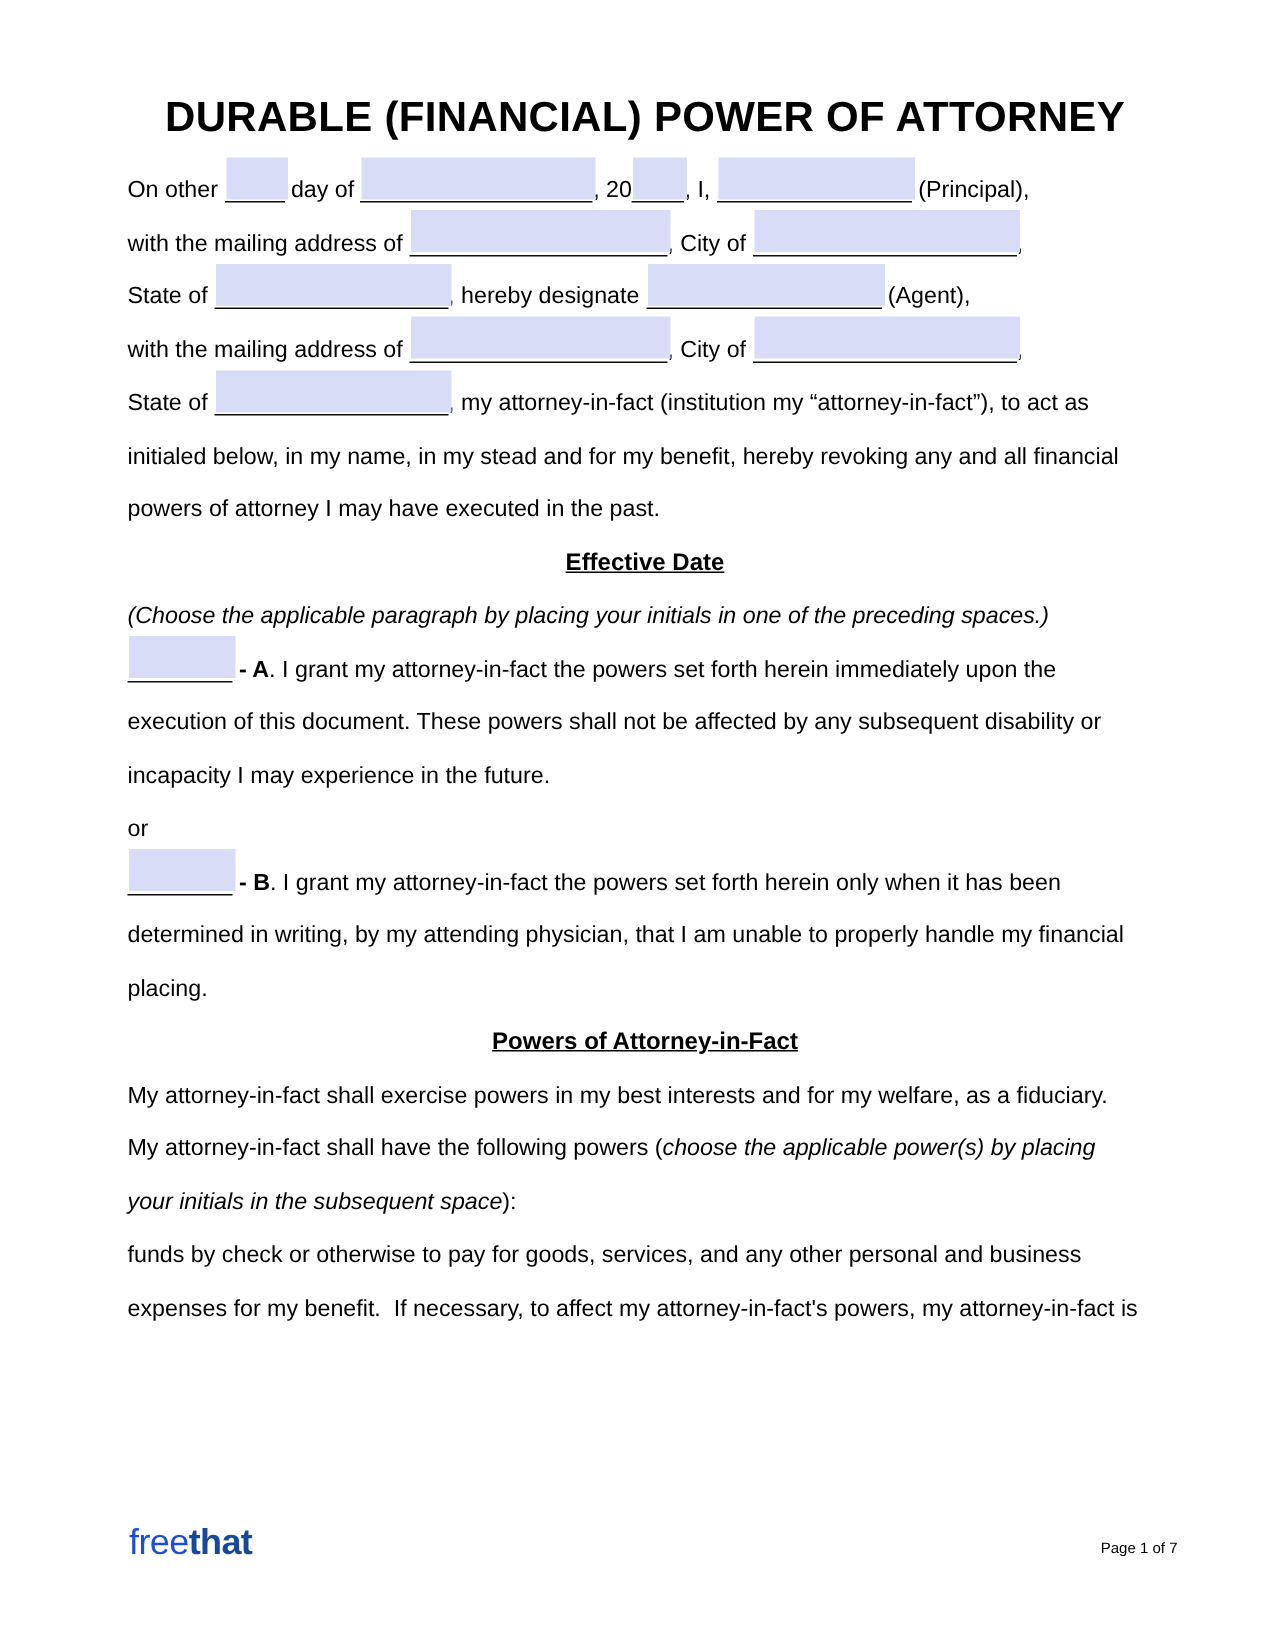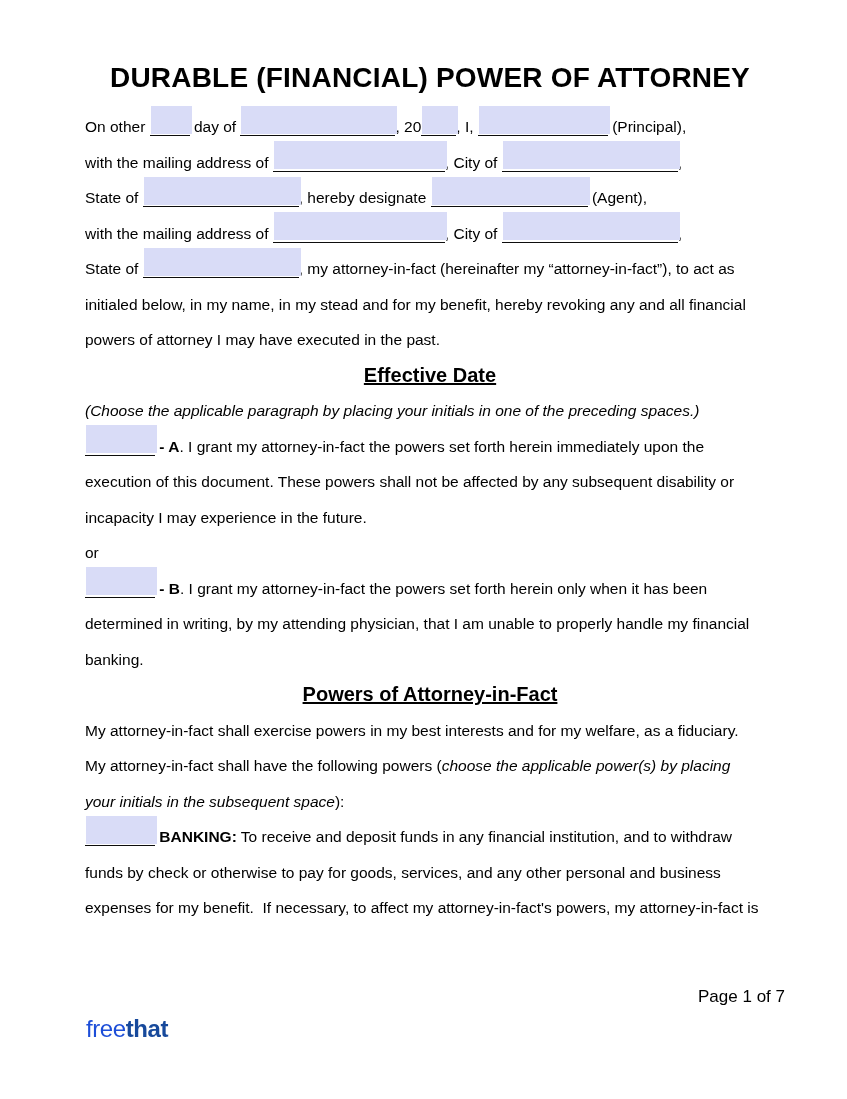--- a/index.html
+++ b/index.html
@@ -8,21 +8,21 @@
     font-family:"Liberation Sans", sans-serif; font-size:15.5px; color:#000;
     -webkit-font-smoothing:antialiased;
   }
   .page { position:relative; width:847px; height:1099px; background:#fff; }
   .content { position:absolute; left:85px; top:64px; width:690px; }
   h1.doc-title {
     margin:0 0 17px 0; font-size:28px; line-height:28px;
     font-weight:bold; text-align:center; letter-spacing:0.2px; white-space:pre;
   }
   .line { margin:0; line-height:35.5px; white-space:pre; }
-  .heading { text-align:center; font-weight:bold; font-size:20px; text-decoration:underline; }
+  .heading { text-align:center; font-weight:bold; font-size:16px; text-decoration:underline; }
   .it { font-style:italic; }
   .b  { font-weight:bold; }
   
   .field {
     display:inline-block; position:relative;
     height:4px; vertical-align:-4px;
     border-bottom:1.6px solid #0d0d0d;
   }
   .field::before {
     content:""; position:absolute; left:1px; right:-2px; bottom:1.5px; height:28px;
@@ -36,64 +36,63 @@
   .fw-city  { width:176px; }
   .fw-state { width:156px; }
   .fw-agent { width:157px; }
   .fw-init  { width:70px; }
   .footer-logo {
     position:absolute; left:86px; top:1015px;
     font-size:24px; letter-spacing:-0.4px; white-space:pre;
   }
   .footer-logo .free  { color:#1d4ed8; font-weight:normal; }
   .footer-logo .forms { color:#17499B; font-weight:bold; }
-  .page-num { position:absolute; top:987px; right:62px; font-size:17px; white-space:pre; }
+  .page-num { position:absolute; top:1027px; right:62px; font-size:10px; white-space:pre; }
 </style>
 </head>
 <body>
 
 <div class="page">
   <div class="content">
 
     <h1 class="doc-title">DURABLE (FINANCIAL) POWER OF ATTORNEY</h1>
 
     <p class="line"><span>On other </span><span class="field fw-day"></span><span> day of </span><span class="field fw-month"></span><span>, 20</span><span class="field fw-year"></span><span>, I, </span><span class="field fw-name"></span><span> (Principal),</span></p>
 
     <p class="line"><span>with the mailing address of </span><span class="field fw-addr"></span><span>, City of </span><span class="field fw-city"></span><span>,</span></p>
 
     <p class="line"><span>State of </span><span class="field fw-state"></span><span>, hereby designate </span><span class="field fw-agent"></span><span> (Agent),</span></p>
 
     <p class="line"><span>with the mailing address of </span><span class="field fw-addr"></span><span>, City of </span><span class="field fw-city"></span><span>,</span></p>
 
-    <p class="line"><span>State of </span><span class="field fw-state"></span><span>, my attorney-in-fact (hereinafter my “attorney-in-fact”), to act as</span></p>
+    <p class="line"><span>State of </span><span class="field fw-state"></span><span>, my attorney-in-fact (institution my “attorney-in-fact”), to act as</span></p>
 
     <p class="line">initialed below, in my name, in my stead and for my benefit, hereby revoking any and all financial</p>
     <p class="line">powers of attorney I may have executed in the past.</p>
 
     <p class="line heading">Effective Date</p>
 
     <p class="line it">(Choose the applicable paragraph by placing your initials in one of the preceding spaces.)</p>
 
     <p class="line"><span class="field fw-init"></span><span class="b"> - A</span><span>. I grant my attorney-in-fact the powers set forth herein immediately upon the</span></p>
     <p class="line">execution of this document. These powers shall not be affected by any subsequent disability or</p>
     <p class="line">incapacity I may experience in the future.</p>
 
     <p class="line">or</p>
 
     <p class="line"><span class="field fw-init"></span><span class="b"> - B</span><span>. I grant my attorney-in-fact the powers set forth herein only when it has been</span></p>
     <p class="line">determined in writing, by my attending physician, that I am unable to properly handle my financial</p>
-    <p class="line">banking.</p>
+    <p class="line">placing.</p>
 
     <p class="line heading">Powers of Attorney-in-Fact</p>
 
     <p class="line">My attorney-in-fact shall exercise powers in my best interests and for my welfare, as a fiduciary.</p>
     <p class="line"><span>My attorney-in-fact shall have the following powers (</span><span class="it">choose the applicable power(s) by placing</span></p>
     <p class="line"><span class="it">your initials in the subsequent space</span><span>):</span></p>
 
-    <p class="line"><span class="field fw-init"></span><span class="b"> BANKING:</span><span> To receive and deposit funds in any financial institution, and to withdraw</span></p>
     <p class="line">funds by check or otherwise to pay for goods, services, and any other personal and business</p>
     <p class="line">expenses for my benefit.  If necessary, to affect my attorney-in-fact's powers, my attorney-in-fact is</p>
 
   </div>
 
   <div class="footer-logo"><span class="free">free</span><span class="forms">that</span></div>
 
   <div class="page-num">Page 1 of 7</div>
 </div>
 

